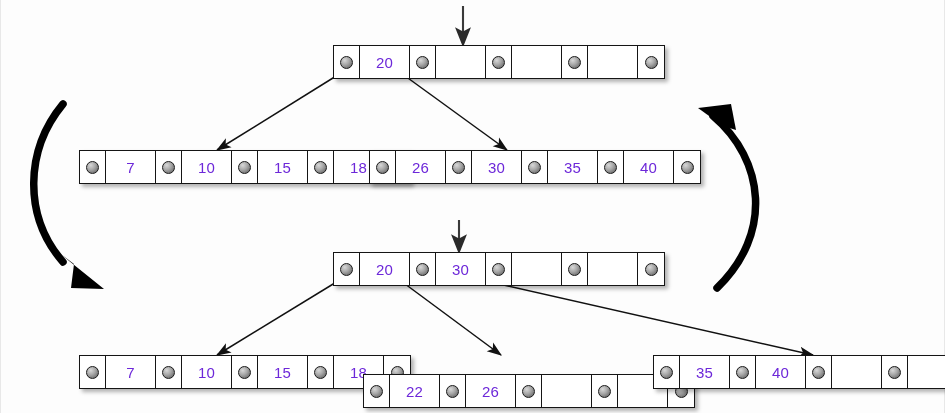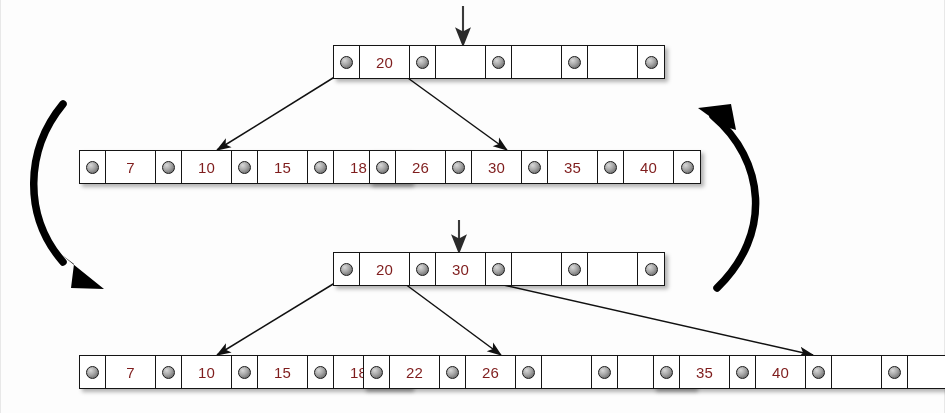--- a/index.html
+++ b/index.html
@@ -55,21 +55,21 @@
     border-right: none;
   }
   .cell.ptr {
     width: 26px;
     flex: 0 0 26px;
   }
   .cell.key {
     width: 50px;
     flex: 0 0 50px;
     font-size: 15px;
-    color: #7f1d1d;
+    color: #6d28d9;
     letter-spacing: 0.2px;
   }
   
   .dot {
     width: 13px;
     height: 13px;
     border-radius: 50%;
     background: radial-gradient(circle at 34% 30%, #d8d8d8 0%, #a8a8a8 42%, #7d7d7d 72%, #585858 100%);
     border: 1.4px solid #1a1a1a;
     box-sizing: border-box;
@@ -230,21 +230,21 @@
     <div class="cell key">15</div>
     <div class="cell ptr">
       <span class="dot"></span>
     </div>
     <div class="cell key">18</div>
     <div class="cell ptr">
       <span class="dot"></span>
     </div>
   </div>
 
-  <div class="node" style="left:362px; top:355px;">
+  <div class="node" style="left:362px; top:374px;">
     <div class="cell ptr">
       <span class="dot"></span>
     </div>
     <div class="cell key">22</div>
     <div class="cell ptr">
       <span class="dot"></span>
     </div>
     <div class="cell key">26</div>
     <div class="cell ptr">
       <span class="dot"></span>

